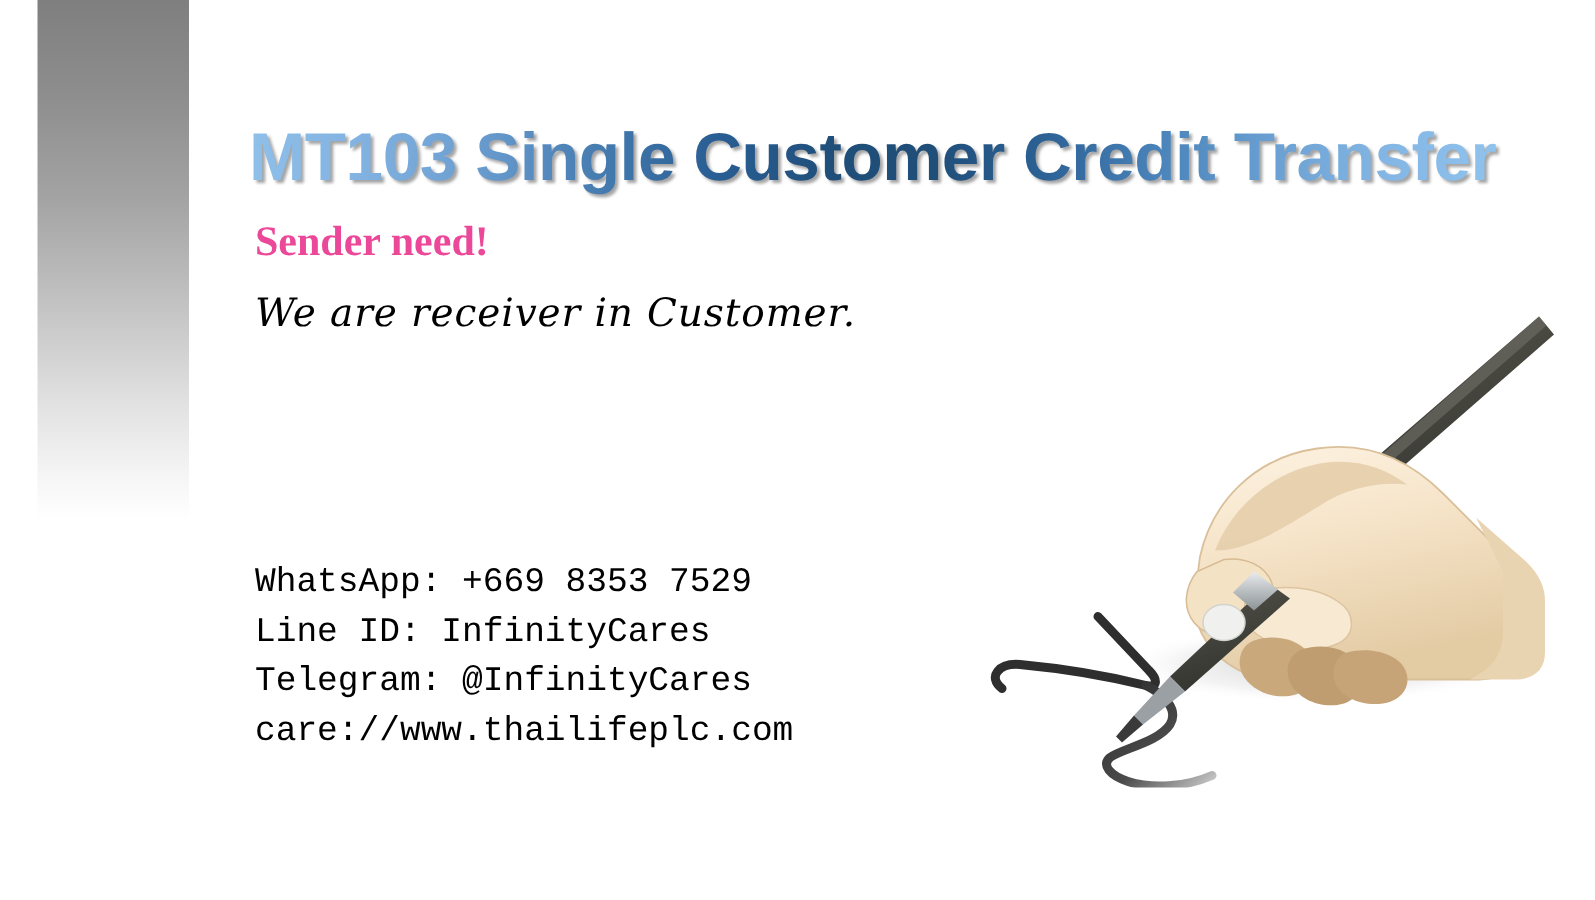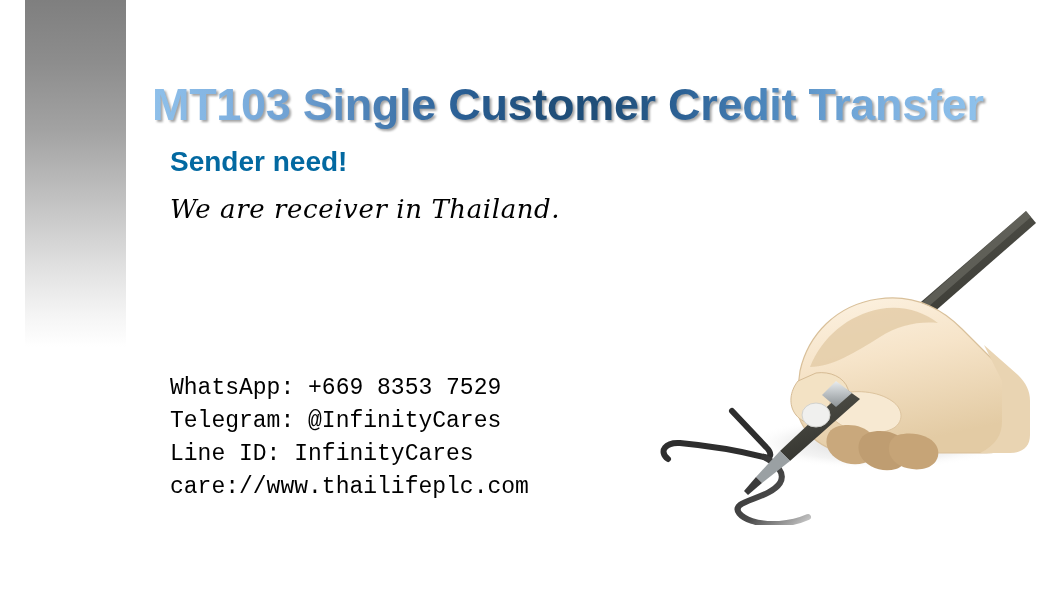--- a/index.html
+++ b/index.html
@@ -29,21 +29,21 @@
                 #a3a3a3 38%,
                 #c2c2c2 58%,
                 #e2e2e2 78%,
                 #f6f6f6 92%,
                 #ffffff 100%);
   }
 
   
   #title {
     position: absolute;
-    left: 152px;
+    left: 166px;
     top: 80px;
     font-size: 45px;
     font-weight: bold;
     line-height: 50px;
     letter-spacing: -0.3px;
     white-space: nowrap;
     font-family: "Liberation Sans", sans-serif;
     background-image: linear-gradient(to right,
         #8fc0ea 0%,
         #83b4e2 8%,
@@ -64,23 +64,24 @@
     filter: drop-shadow(2px 2px 1px rgba(90,90,90,0.55));
   }
 
   
   #headline {
     position: absolute;
     left: 170px;
     top: 145px;
     font-size: 28px;
     font-weight: bold;
-    color: #0369a1;
+    color: #ec4899;
     line-height: 34px;
     white-space: nowrap;
+    font-family: Liberation Serif, serif;
   }
 
   
   #script-line {
     position: absolute;
     left: 170px;
     top: 192px;
     font-size: 26px;
     font-style: italic;
     font-family: "DejaVu Serif", "Liberation Serif", serif;
@@ -119,26 +120,26 @@
 <body>
 
 <div id="slide">
 
   <div id="side-bar"></div>
 
   <div id="title">MT103 Single Customer Credit Transfer</div>
 
   <div id="headline">Sender need!</div>
 
-  <div id="script-line">We are receiver in Thailand.</div>
+  <div id="script-line">We are receiver in Customer.</div>
 
   <div id="contact-block">
     <div class="contact-line">WhatsApp: +669 8353 7529</div>
+    <div class="contact-line">Line ID: InfinityCares</div>
     <div class="contact-line">Telegram: @InfinityCares</div>
-    <div class="contact-line">Line ID: InfinityCares</div>
     <div class="contact-line">care://www.thailifeplc.com</div>
   </div>
 
   <div id="hand-illustration">
     <svg width="400" height="330" viewBox="0 0 400 330" xmlns="http://www.w3.org/2000/svg">
       <defs>
         <linearGradient id="skinGrad" x1="0" y1="0" x2="0.3" y2="1">
           <stop offset="0%" stop-color="#fdf3e3"></stop>
           <stop offset="45%" stop-color="#f6e4c9"></stop>
           <stop offset="100%" stop-color="#e3cba4"></stop>

